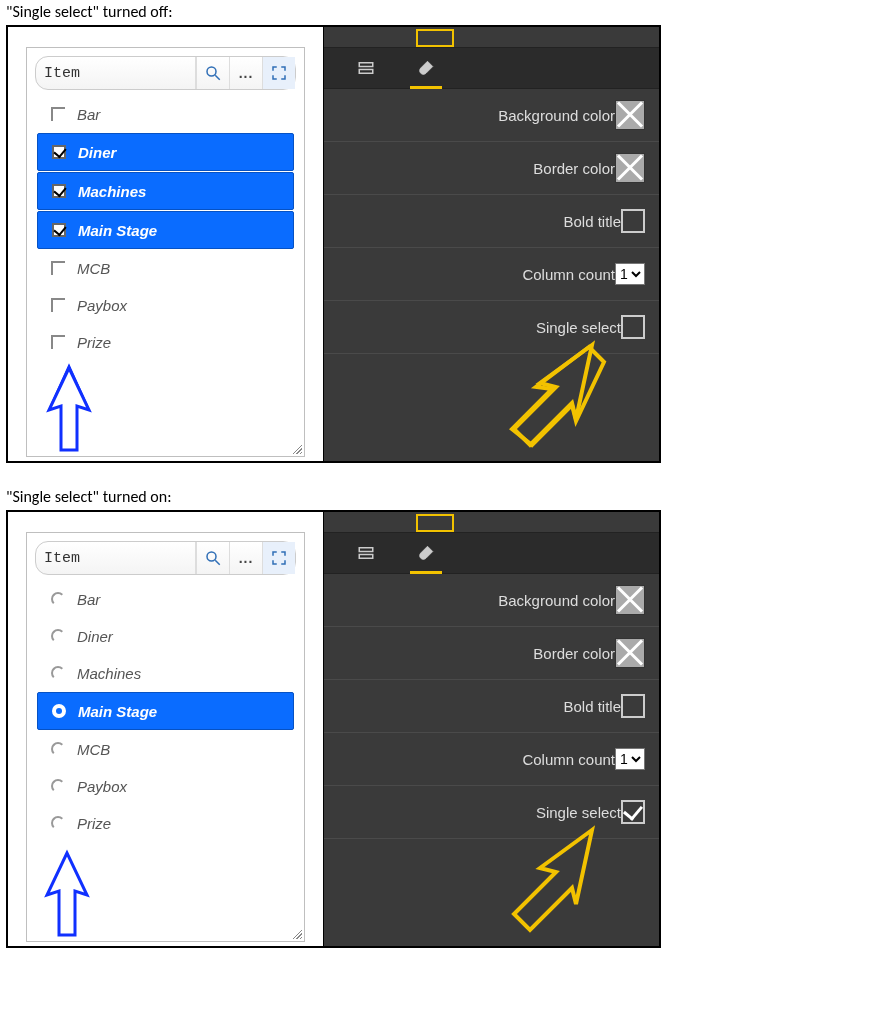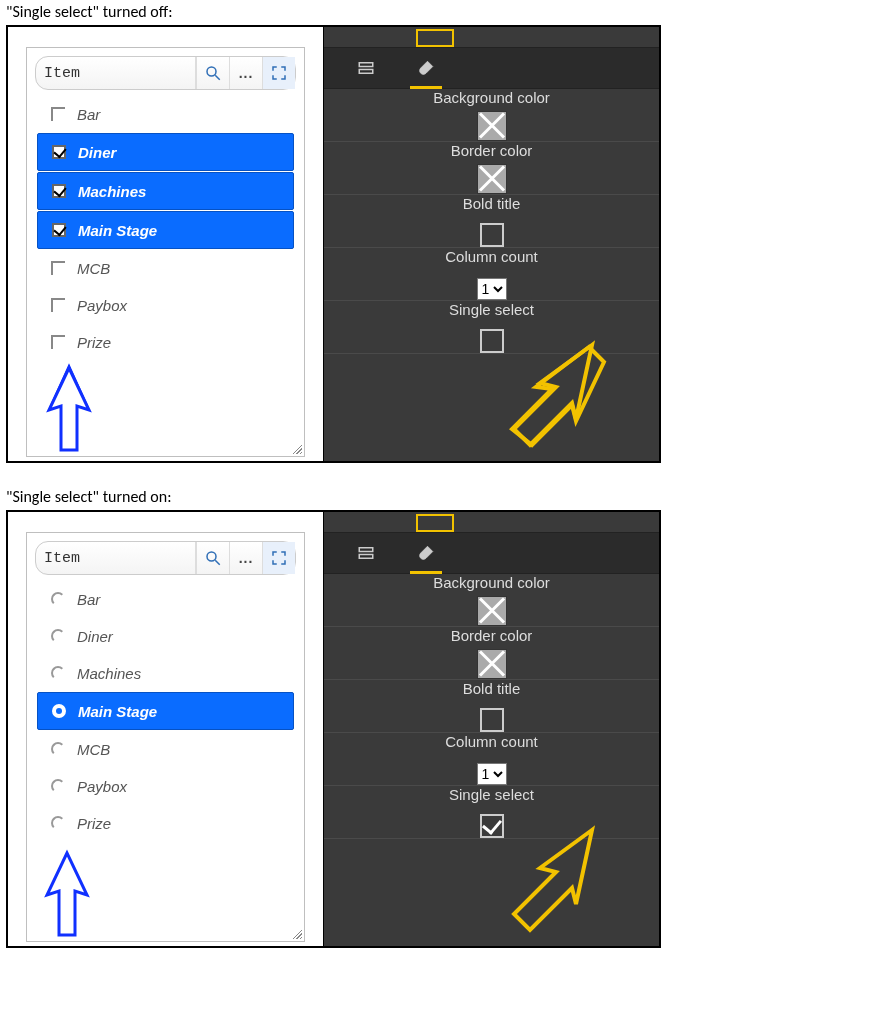--- a/index.html
+++ b/index.html
@@ -144,22 +144,22 @@
     background:#2b2b2b;
     display:flex;align-items:center;gap:28px;padding:0 26px;
     border-bottom:1px solid #222;
   }
   .props-tabs .tab{color:#ccc;position:relative;display:flex;align-items:center;justify-content:center;height:100%;width:32px;}
   .props-tabs .tab.active::after{
     content:"";position:absolute;left:0;right:0;bottom:-1px;height:3px;background:#f2c200;
   }
   .prop-row{
     height:52px;border-bottom:1px solid #4a4a4a;
-    display:flex;align-items:center;justify-content:space-between;
-    padding:0 14px;font-size:15px;flex-direction:column;
+    display:flex;align-items:center;justify-content:flex-end;
+    padding:0 14px;font-size:15px;
   }
   .swatch-none{
     width:28px;height:28px;background:#aaa;position:relative;border:1px solid #333;
   }
   .swatch-none::before,.swatch-none::after{
     content:"";position:absolute;left:-3px;top:12px;width:34px;height:3px;background:#fff;
   }
   .swatch-none::before{transform:rotate(45deg);}
   .swatch-none::after{transform:rotate(-45deg);}
   .chk{

